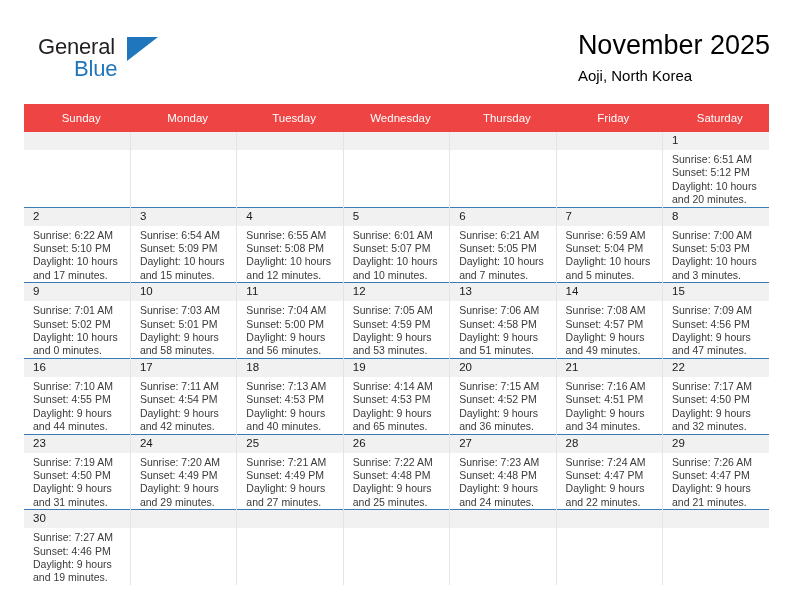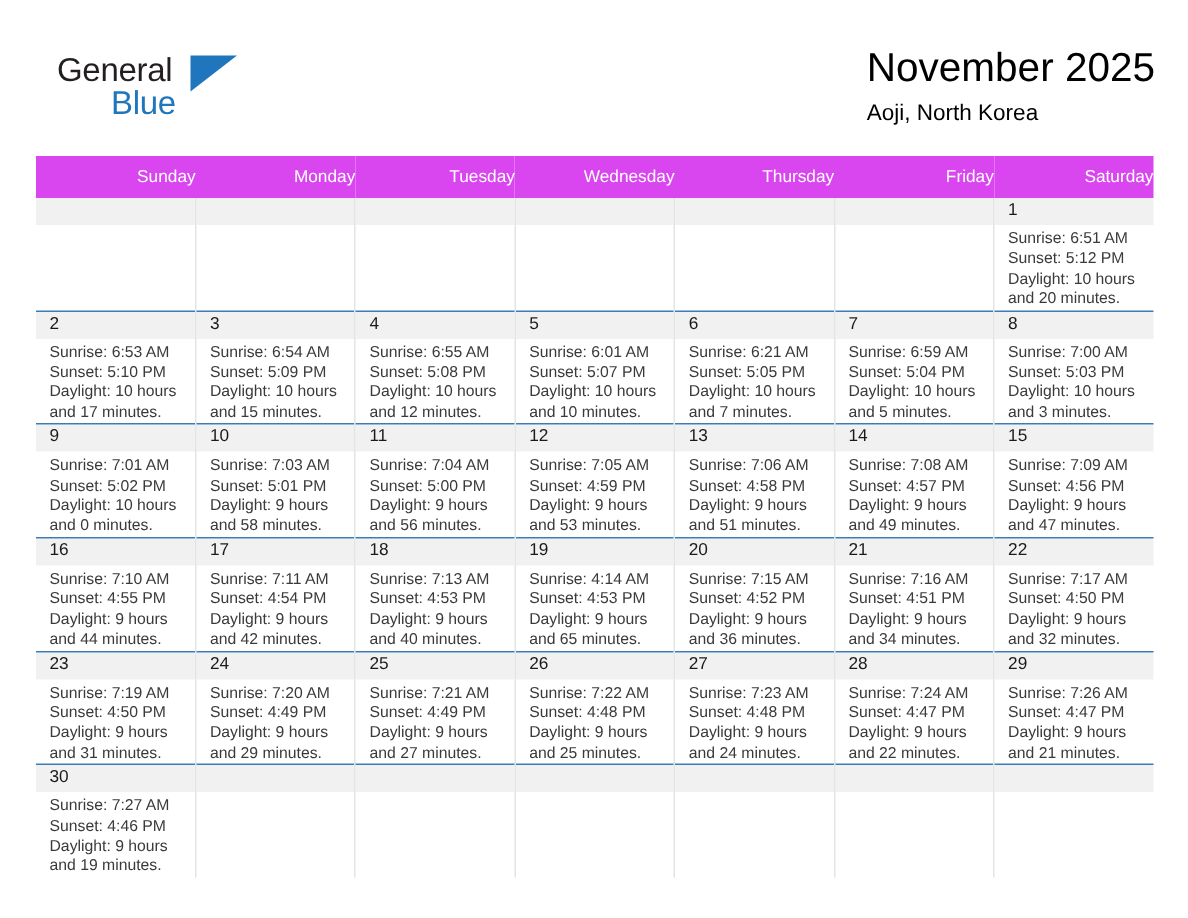--- a/index.html
+++ b/index.html
@@ -86,25 +86,25 @@
   
   .calendar {
     position: absolute;
     left: 24px;
     top: 104px;
     width: 745px;
     border-collapse: collapse;
     table-layout: fixed;
   }
   .calendar th {
-    background: #d946ef;
+    background: #ef4444;
     color: #ffffff;
     font-weight: normal;
     font-size: 11.5px;
-    text-align: right;
+    text-align: center;
     padding: 5px 0 5px 8px;
     height: 18px;
     border: none;
   }
   .calendar td {
     vertical-align: top;
     padding: 0;
     border-right: 1px solid #e4e4e4;
     border-top: 1px solid #3b7cb8;
     height: 66px;
@@ -256,21 +256,21 @@
           </div>
             </div>
           </td>
       </tr>
 
       <tr class="week-row">
         <td>
             <div class="cell-inner">
           <div class="daynum">2</div>
           <div class="lines">
-            <div>Sunrise: 6:53 AM</div>
+            <div>Sunrise: 6:22 AM</div>
             <div>Sunset: 5:10 PM</div>
             <div>Daylight: 10 hours</div>
             <div>and 17 minutes.</div>
           </div>
             </div>
           </td>
         <td>
             <div class="cell-inner">
           <div class="daynum">3</div>
           <div class="lines">

